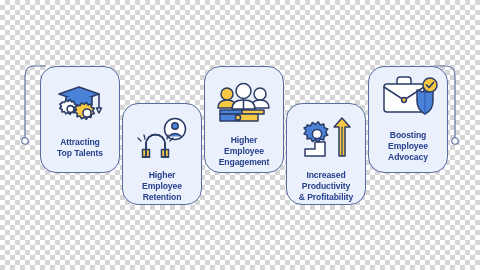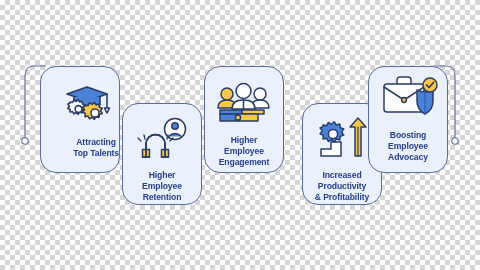--- a/index.html
+++ b/index.html
@@ -60,21 +60,21 @@
 
 <div id="canvas">
 
   <svg id="connectors" viewBox="0 0 480 270">
     <path d="M 46 66 L 34 66 Q 25 66 25 76 L 25 141" fill="none" stroke="#5a6b9e" stroke-width="1.1"></path>
     <circle cx="25" cy="141" r="3.2" fill="#ffffff" stroke="#5a6b9e" stroke-width="1.1"></circle>
     <path d="M 434 66 L 446 66 Q 455 66 455 76 L 455 141" fill="none" stroke="#5a6b9e" stroke-width="1.1"></path>
     <circle cx="455" cy="141" r="3.2" fill="#ffffff" stroke="#5a6b9e" stroke-width="1.1"></circle>
   </svg>
 
-  <div class="card" style="left:40px; top:66px; width:80px; height:107px; padding-top:14px;align-items:flex-end;">
+  <div class="card" style="left:40px; top:66px; width:80px; height:107px; padding-top:14px;">
     <span class="card-icon">
       <svg width="62" height="46" viewBox="0 0 62 46">
         <g stroke="#2b3c66" stroke-width="1.6" stroke-linejoin="round" stroke-linecap="round">
           <path d="M30 6 L50 13 L30 20 L10 13 Z" fill="#4a82d8"></path>
           <path d="M17 16 L17 24 Q30 31 43 24 L43 16" fill="#4a82d8"></path>
           <path d="M50 13 L50 27" fill="none"></path>
           <path d="M47.5 27 L52.5 27 L50 32 Z" fill="#ffffff"></path>
           <g fill="#ffffff">
             <path d="M13 21 l2.6 .5 1.2 -2.3 2.3 1.3 2 -1.8 1.4 2.2 2.6 -.6 .3 2.6 2.5 .9 -1.5 2.2 1.5 2.2 -2.5 .9 -.3 2.6 -2.6 -.6 -1.4 2.2 -2 -1.8 -2.3 1.3 -1.2 -2.3 -2.6 .5 .2 -2.6 -2.4 -1.1 1.6 -2.1 -1.6 -2.1 2.4 -1.1 Z"></path>
             <circle cx="21.5" cy="28" r="3.4"></circle>
@@ -138,21 +138,21 @@
           <path d="M26 34 L46 34 L46 41 L26 41 Z" fill="#f6c844"></path>
           <circle cx="26" cy="37.5" r="2.6" fill="#f6c844"></circle>
         </g>
       </svg>
     </span>
     <div class="card-label" style="margin-top:5px;">Higher
 Employee
 Engagement</div>
   </div>
 
-  <div class="card" style="left:286px; top:103px; width:80px; height:102px; padding-top:12px;margin-left:16px;">
+  <div class="card" style="left:286px; top:103px; width:80px; height:102px; padding-top:12px;">
     <span class="card-icon">
       <svg width="62" height="46" viewBox="0 0 62 46">
         <g stroke="#2b3c66" stroke-width="1.5" stroke-linejoin="round" stroke-linecap="round">
           <path d="M10 40 L10 33 L20 33 L20 26 L30 26 L30 40 Z" fill="#ffffff"></path>
           <g fill="#4a82d8">
             <path d="M12 9 l3.6 .7 1.7 -3.2 3.2 1.8 2.8 -2.5 1.9 3.1 3.6 -.8 .5 3.6 3.5 1.2 -2.2 3.1 2.2 3.1 -3.5 1.2 -.5 3.6 -3.6 -.8 -1.9 3.1 -2.8 -2.5 -3.2 1.8 -1.7 -3.2 -3.6 .7 .4 -3.6 -3.4 -1.5 2.3 -3 -2.3 -3 3.4 -1.5 Z"></path>
             <circle cx="22" cy="18" r="4.6" fill="#ffffff"></circle>
           </g>
           <path d="M44 40 L44 11 L39 11 L47 2 L55 11 L50 11 L50 40 Z" fill="#f6c844"></path>
           <path d="M47 11 L47 40" fill="none" stroke-width="1.2"></path>

